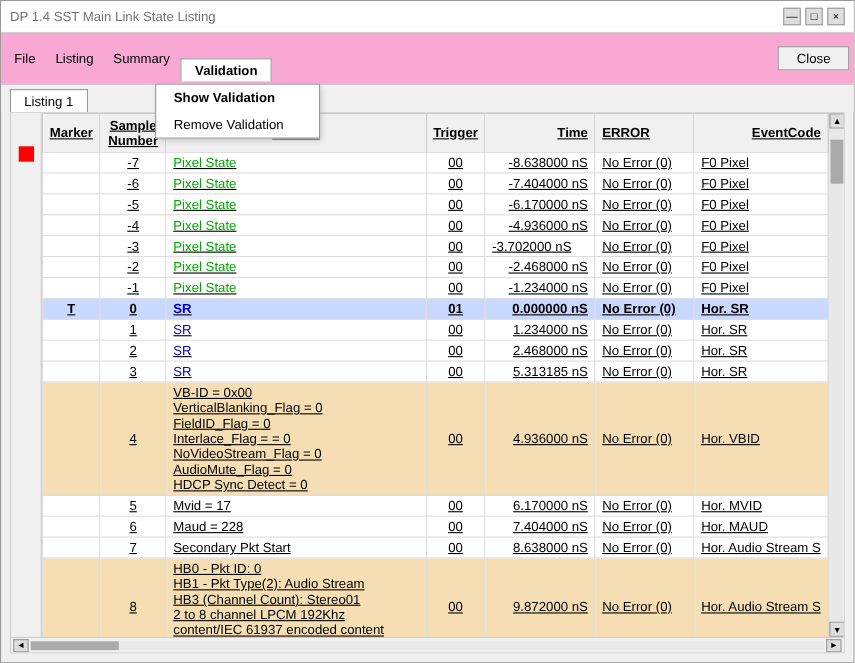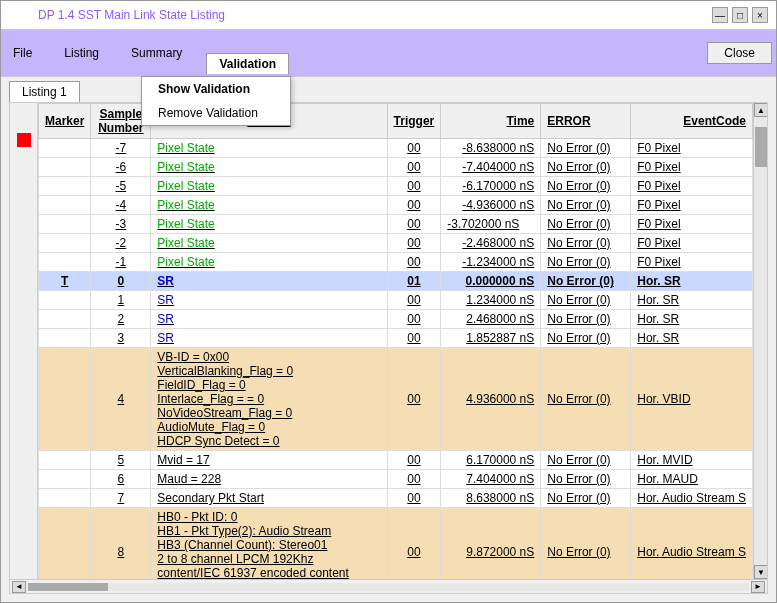--- a/index.html
+++ b/index.html
@@ -3,25 +3,25 @@
   <meta charset="utf-8">
   <style>
     * { box-sizing: border-box; margin: 0; padding: 0; font-family: 'Segoe UI', Tahoma, sans-serif; font-size: 12px; }
 
     body { background: #f0f0f0; width: 777px; height: 603px; overflow: hidden; }
 
     .window { width: 777px; height: 603px; background: #f0f0f0; border: 1px solid #999; display: flex; flex-direction: column; }
 
     .title-bar { background: #fff; padding: 6px 8px; display: flex; align-items: center; border-bottom: 1px solid #ccc; justify-content: space-between; }
     .title-bar-left { display: flex; align-items: center; gap: 6px; }
-    .title-text { font-size: 12px; font-weight: normal; color: #8b5cf6; margin-left: 29px; }
+    .title-text { font-size: 12px; font-weight: normal; color: #737373; }
     .title-controls { display: flex; gap: 4px; }
     .title-btn { width: 16px; height: 16px; background: #ddd; border: 1px solid #999; font-size: 10px; display: flex; align-items: center; justify-content: center; cursor: pointer; }
 
-    .menu-bar { background: #c4b5fd; display: flex; align-items: center; padding: 2px 4px; border-bottom: 1px solid #ccc; gap: 16px; position: relative; }
+    .menu-bar { background: #f9a8d4; display: flex; align-items: center; padding: 2px 4px; border-bottom: 1px solid #ccc; gap: 2px; position: relative; }
     .menu-item { padding: 3px 8px; cursor: pointer; font-size: 12px; }
     .menu-tab { padding: 3px 12px; background: #fff; border: 1px solid #999; border-bottom: none; cursor: pointer; font-size: 12px; font-weight: bold; margin-top: 21px; }
 
     .dropdown-menu { position: absolute; top: 100%; left: 140px; background: #fff; border: 1px solid #999; box-shadow: 2px 2px 5px rgba(0,0,0,0.2); z-index: 100; min-width: 150px; }
     .dropdown-item { padding: 5px 16px; cursor: pointer; font-size: 12px; }
     .dropdown-item.selected { font-weight: bold; }
     .close-btn { padding: 3px 16px; background: #f0f0f0; border: 1px solid #999; cursor: pointer; font-size: 12px; }
 
     .tab-bar { background: #f0f0f0; padding: 4px 8px 0; display: flex; }
     .tab { padding: 3px 12px; background: #fff; border: 1px solid #999; border-bottom: none; cursor: pointer; font-size: 12px; margin-right: 2px; }
@@ -190,21 +190,21 @@
                 <td style="text-align: center;">00</td>
                 <td style="text-align: right;">2.468000 nS</td>
                 <td>No Error (0)</td>
                 <td>Hor. SR</td>
               </tr>
               <tr>
                 <td style="text-align: center;"></td>
                 <td style="text-align: center;">3</td>
                 <td style="white-space: pre-line; color: rgb(0, 0, 204);">SR</td>
                 <td style="text-align: center;">00</td>
-                <td style="text-align: right;">1.852887 nS</td>
+                <td style="text-align: right;">5.313185 nS</td>
                 <td>No Error (0)</td>
                 <td>Hor. SR</td>
               </tr>
               <tr class="row-tan">
                 <td style="text-align: center;"></td>
                 <td style="text-align: center;">4</td>
                 <td style="white-space: pre-line;">VB-ID = 0x00
 VerticalBlanking_Flag = 0
 FieldID_Flag = 0
 Interlace_Flag = = 0

